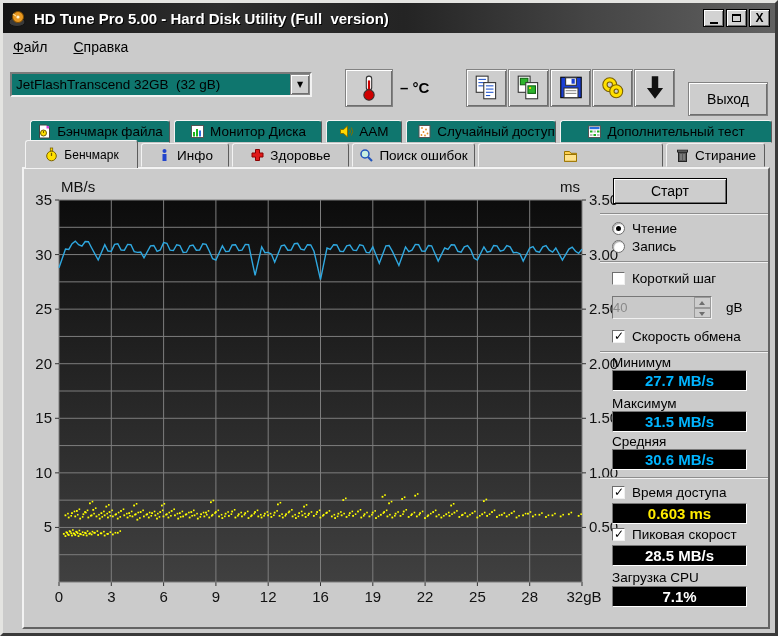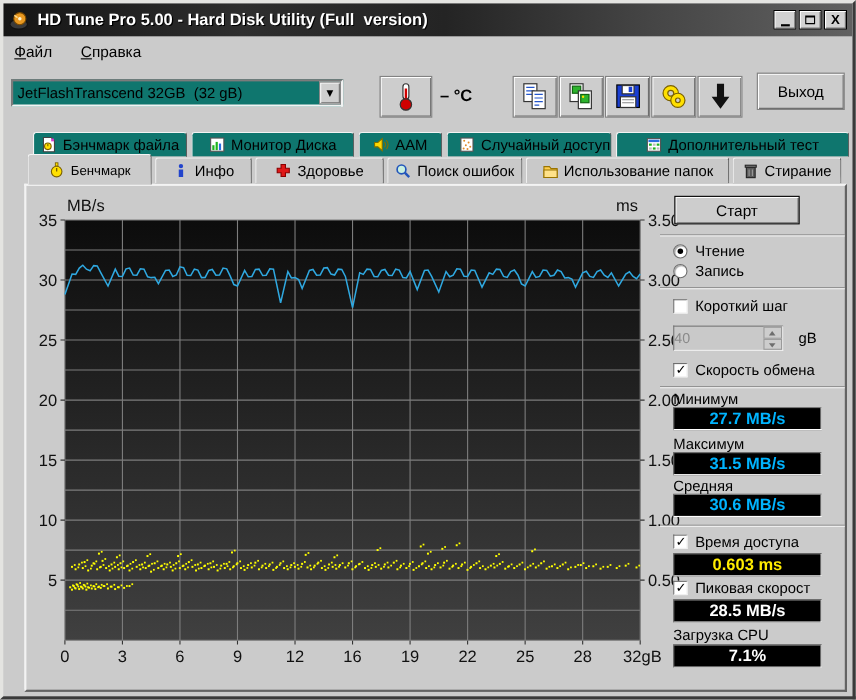--- a/index.html
+++ b/index.html
@@ -27,21 +27,21 @@
   .toolbar{position:absolute;left:0;top:57px;right:0;height:57px;}
   .combo{position:absolute;left:7px;top:12px;width:302px;height:25px;background:#0f766e;
     border:2px solid;border-color:#7b7b7b #f2f2f2 #f2f2f2 #7b7b7b;display:flex;align-items:stretch;font-size:13.5px;}
   .combo-text{flex:1;display:flex;align-items:center;padding-left:4px;white-space:pre;overflow:hidden;}
   .combo-btn{width:20px;background:#cfcfcf;border:1px solid #888;
     box-shadow:inset 1px 1px 0 #fff,inset -1px -1px 0 #707070;display:flex;align-items:center;
     justify-content:center;font-size:8px;font-family:"DejaVu Sans",sans-serif;}
   .tbtn{position:absolute;top:9px;height:38px;background:#cdcdcd;border:1px solid #828282;
     box-shadow:inset 1px 1px 0 #fff,inset -1px -1px 0 #6e6e6e;display:flex;align-items:center;justify-content:center;padding:0;}
   .temp{position:absolute;left:397px;top:19px;font-size:15px;font-weight:bold;}
-  .exit{position:absolute;left:685px;top:6px;width:80px;height:34px;background:#cdcdcd;
+  .exit{position:absolute;left:685px;top:22px;width:80px;height:34px;background:#cdcdcd;
     border:1px solid #828282;box-shadow:inset 1px 1px 0 #fff,inset -1px -1px 0 #6e6e6e;
     font-size:14px;font-family:"Liberation Sans",sans-serif;}
   
   .tabs1{position:absolute;left:27px;top:117px;display:flex;gap:4px;z-index:2;}
   .tabs2{position:absolute;left:22px;top:140px;display:flex;gap:3px;z-index:4;}
   .tab{height:23px;background:#0f766e;border:1px solid;border-color:#f3f3f3 #5c5c5c #c5c5c5 #f3f3f3;
     border-radius:3px 3px 0 0;display:flex;align-items:center;justify-content:center;gap:5px;
     font-size:13.5px;cursor:default;}
   .tabs2 .tab{height:24px;background:#c9c9c9;}
   .tab.active{height:28px;margin-top:-3px;background:#cbcbcb;border-bottom:none;z-index:6;font-size:12px;}
@@ -250,21 +250,20 @@
         <circle cx="6" cy="6" r="4" fill="#c9f0e0" stroke="#2255bb" stroke-width="1.5"></circle>
         <line x1="9" y1="9" x2="13" y2="13" stroke="#2255bb" stroke-width="2.2"></line>
       </svg>
       <span>Поиск ошибок</span>
     </div>
     <div class="tab" style="width:185px;">
       <svg width="15" height="15" viewBox="0 0 15 15">
         <path d="M1.5 3.5h5l1.5 1.8h5.5v8h-12z" fill="#ffcf4d" stroke="#9a7400"></path>
         <path d="M1.5 6.5h12v6.8h-12z" fill="#ffe28a" stroke="#9a7400"></path>
       </svg>
-      <span>Использование папок</span>
     </div>
     <div class="tab" style="width:99px;">
       <svg width="15" height="15" viewBox="0 0 15 15">
         <rect x="3.5" y="4" width="8" height="9.5" fill="#5a5a5a" stroke="#222"></rect>
         <rect x="2.5" y="2.2" width="10" height="1.8" fill="#8a8a8a" stroke="#222"></rect>
         <line x1="6" y1="6" x2="6" y2="12" stroke="#9a9a9a"></line>
           <line x1="9" y1="6" x2="9" y2="12" stroke="#9a9a9a"></line>
       </svg>
       <span>Стирание</span>
     </div>

